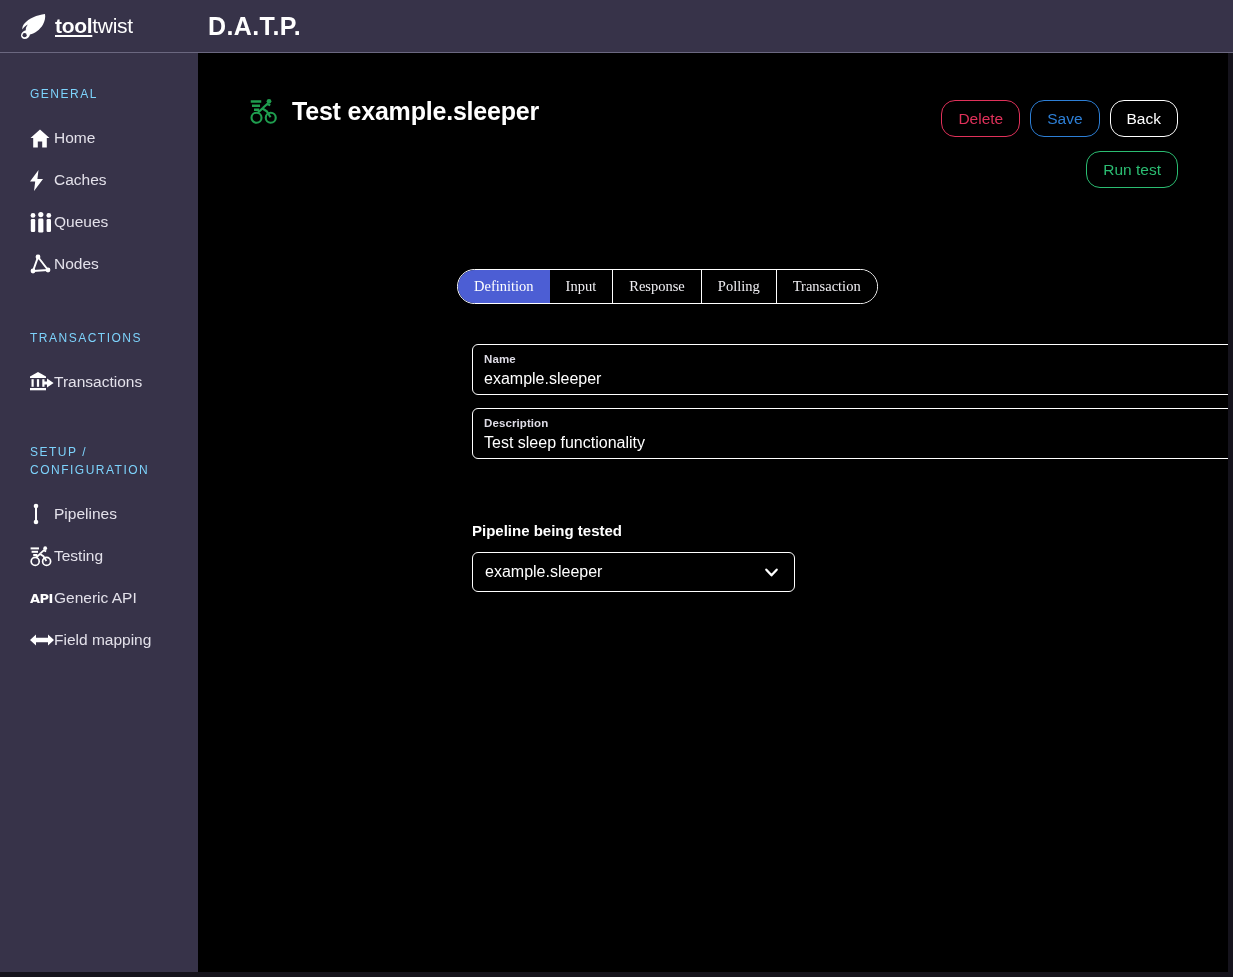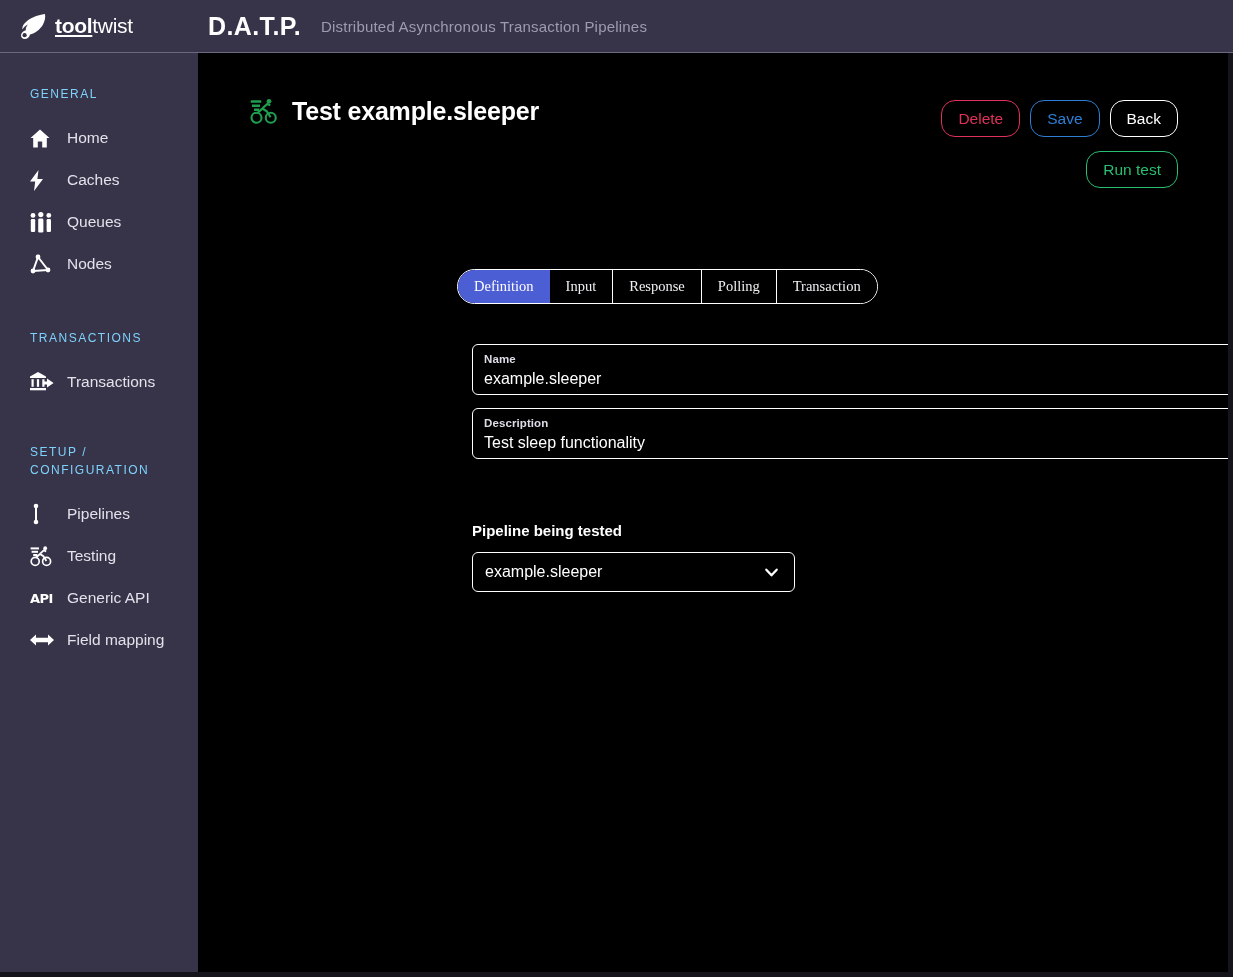--- a/index.html
+++ b/index.html
@@ -89,21 +89,21 @@
     align-items: center;
     height: 42px;
     padding-left: 30px;
     color: #e3e1ea;
     font-size: 15.5px;
     cursor: pointer;
   }
   .nav-icon {
     width: 24px;
     height: 22px;
-    margin-right: 13px;
+    margin-right: 0;
     display: flex;
     align-items: center;
     justify-content: flex-start;
     flex: none;
     color: #ffffff;
     text-align: center;
   }
   .nav-icon svg { display: block; }
   .nav-gap { height: 44px; }
   .nav-gap-sm { height: 40px; }
@@ -289,21 +289,20 @@
     <div class="logo-block">
       <svg class="logo-mark" viewBox="0 0 30 26">
         <path d="M27 1 C19 2 11 5 6 11 C4.5 13 4 15 4.6 16.6 C5.4 14.6 7.4 12.6 9.8 11.6 C8.4 13.4 7.6 15.4 7.8 17.3 C5.2 17.9 3 20 3 22.6 C3 24.5 4.6 26 6.6 26 C9.3 26 11.6 24 12 21.4 C17 20.4 22 16.6 25 11.4 C26.9 8.1 27.6 4.3 27 1 Z" fill="#ffffff"></path>
         <circle cx="6.6" cy="22.2" r="2.1" fill="#373349"></circle>
       </svg>
       <div class="logo-text">
         <span class="b">tool</span><span class="r">twist</span>
       </div>
     </div>
     <div class="brand-abbr">D.A.T.P.</div>
-    <div class="brand-sub">Distributed Asynchronous Transaction Pipelines</div>
   </div>
 
   <nav class="sidebar">
 
     <div class="nav-section-title">GENERAL</div>
 
     <div class="nav-item">
       <span class="nav-icon">
         <svg width="20" height="19" viewBox="0 0 20 19" fill="#ffffff">
             <path d="M10 0.5 L19.5 9 H16.8 V18.5 H12.2 V12.6 H7.8 V18.5 H3.2 V9 H0.5 Z"></path>

